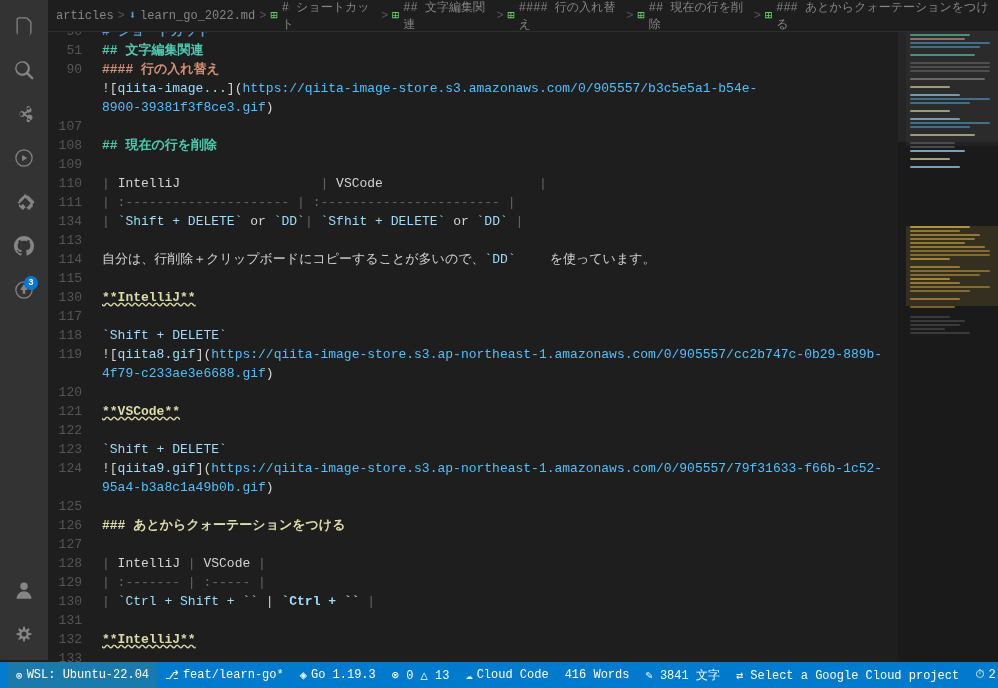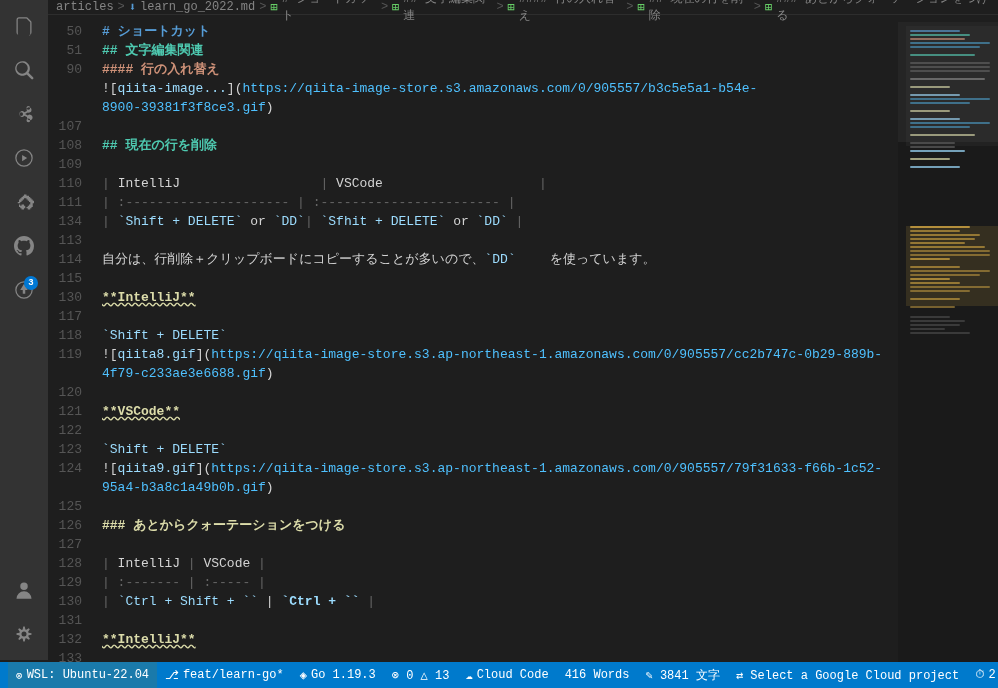--- a/index.html
+++ b/index.html
@@ -65,21 +65,21 @@
       gap: 8px;
       padding-bottom: 8px;
     }
 
     
     .breadcrumb {
       position: fixed;
       top: 0;
       left: 48px;
       right: 0;
-      height: 15px;
+      height: 32px;
       background: #1e1e1e;
       display: flex;
       align-items: center;
       padding: 0 8px;
       font-size: 12px;
       color: #858585;
       border-bottom: 1px solid #2d2d2d;
       z-index: 9;
       gap: 4px;
     }

